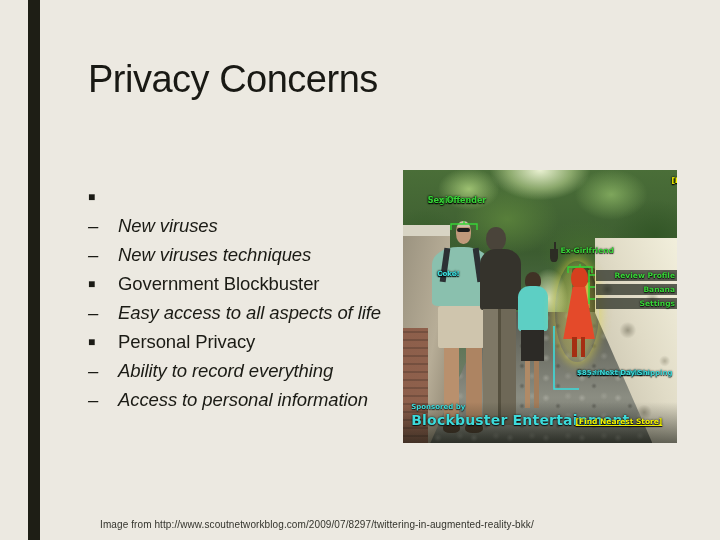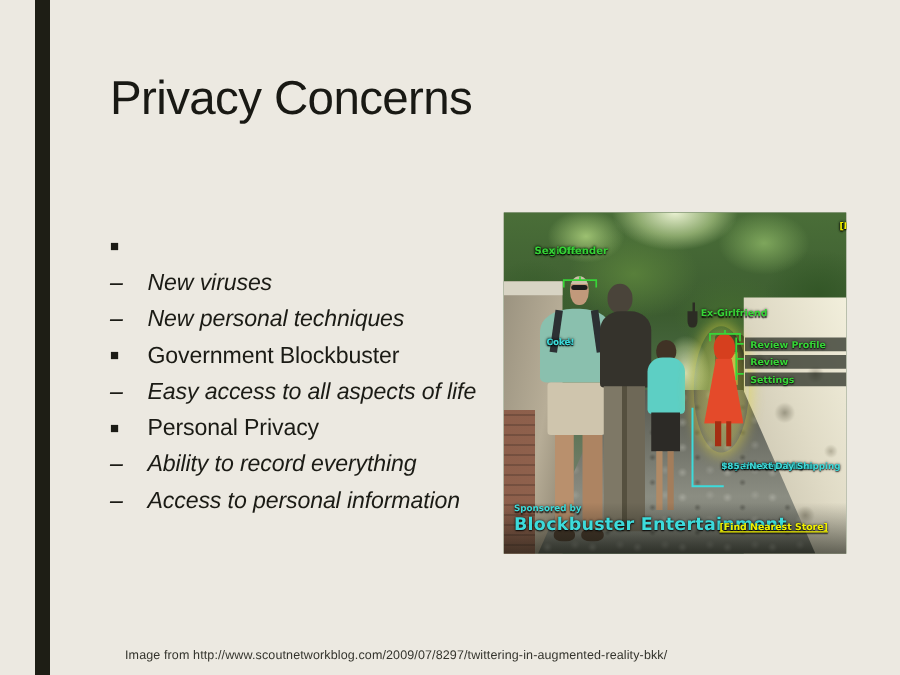--- a/index.html
+++ b/index.html
@@ -108,21 +108,21 @@
   .woman-red .dress{left:0;top:22%;width:100%;height:58%;background:#e44a2a;
     clip-path:polygon(30% 0,70% 0,100% 100%,0 100%);}
   .woman-red .leg-l{left:28%;top:78%;width:15%;height:22%;background:#a52e12;}
   .woman-red .leg-r{left:55%;top:78%;width:15%;height:22%;background:#a52e12;}
   .ar-bottom-shade{left:0;right:0;bottom:0;height:15%;
     background:linear-gradient(180deg,transparent,rgba(15,18,12,.6));}
 
   
   .ann{font-family:"DejaVu Sans",sans-serif;font-weight:bold;
     text-shadow:0 0 2px rgba(0,0,0,.9),0 1px 1px rgba(0,0,0,.75);white-space:nowrap;}
-  .green{color:#37D437;} .cyan{color:#3DDBDB;} .yellow{color:#F2F200;}
+  .green{color:#37D437;text-align:right;} .cyan{color:#3DDBDB;} .yellow{color:#F2F200;}
   .map-links{right:2%;top:2%;text-align:right;font-size:7.5px;line-height:12px;}
   .offender-label{left:9%;top:9%;width:28%;text-align:center;font-size:8px;line-height:11px;}
   .offender-bracket{left:17%;top:18.5%;}
   .exgf-label{left:57.5%;top:28%;font-size:7.5px;}
   .exgf-bracket{left:60%;top:34.5%;}
   .menu-bracket{left:67%;top:36%;}
   .menu-panel{left:70.5%;right:0;top:36.5%;}
   .menu-item{position:relative;display:block;margin-bottom:3px;padding:1px 2px 1px 4px;
     background:rgba(35,40,30,.72);font-size:7.5px;line-height:9px;}
   .drink-label{left:12.5%;top:36.8%;width:10%;text-align:center;font-size:7px;line-height:9px;}
@@ -142,21 +142,21 @@
 <ul class="abs bullet-list">
   <li class="l1">
     <span class="marker">■</span>
   </li>
   <li class="l2">
     <span class="marker">–</span>
     <span class="btext">New viruses</span>
   </li>
   <li class="l2">
     <span class="marker">–</span>
-    <span class="btext">New personal techniques</span>
+    <span class="btext">New viruses techniques</span>
   </li>
   <li class="l1">
     <span class="marker">■</span>
     <span class="btext">Government Blockbuster</span>
   </li>
   <li class="l2">
     <span class="marker">–</span>
     <span class="btext">Easy access to all aspects of life</span>
   </li>
   <li class="l1">
@@ -241,21 +241,21 @@
   <div class="ann exgf-label green">Ex-Girlfriend</div>
   <svg class="exgf-bracket" width="26" height="10" viewBox="0 0 26 10">
     <path d="M1 9 V3 H25 V9 M13 3 V0" stroke="#37D437" stroke-width="1.4" fill="none"></path>
   </svg>
 
   <svg class="menu-bracket" width="9" height="38" viewBox="0 0 9 38">
     <path d="M2 2 V36 M2 7 H8 M2 19 H8 M2 31 H8" stroke="#37D437" stroke-width="1.4" fill="none"></path>
   </svg>
   <div class="menu-panel">
     <span class="ann menu-item green">Review Profile</span>
-    <span class="ann menu-item green">Review</span>
+    <span class="ann menu-item green">Banana</span>
     <span class="ann menu-item green">Settings</span>
   </div>
 
   <svg class="ad-elbow" width="28" height="66" viewBox="0 0 28 66">
     <path d="M2 0 V63 H27" stroke="#3DDBDB" stroke-width="1.6" fill="none"></path>
   </svg>
   <div class="ann shirt-ad cyan">
     <div>Buy this shirt from</div>
     <div>Banana Republic</div>
     <div>$85 - Next Day Shipping</div>

